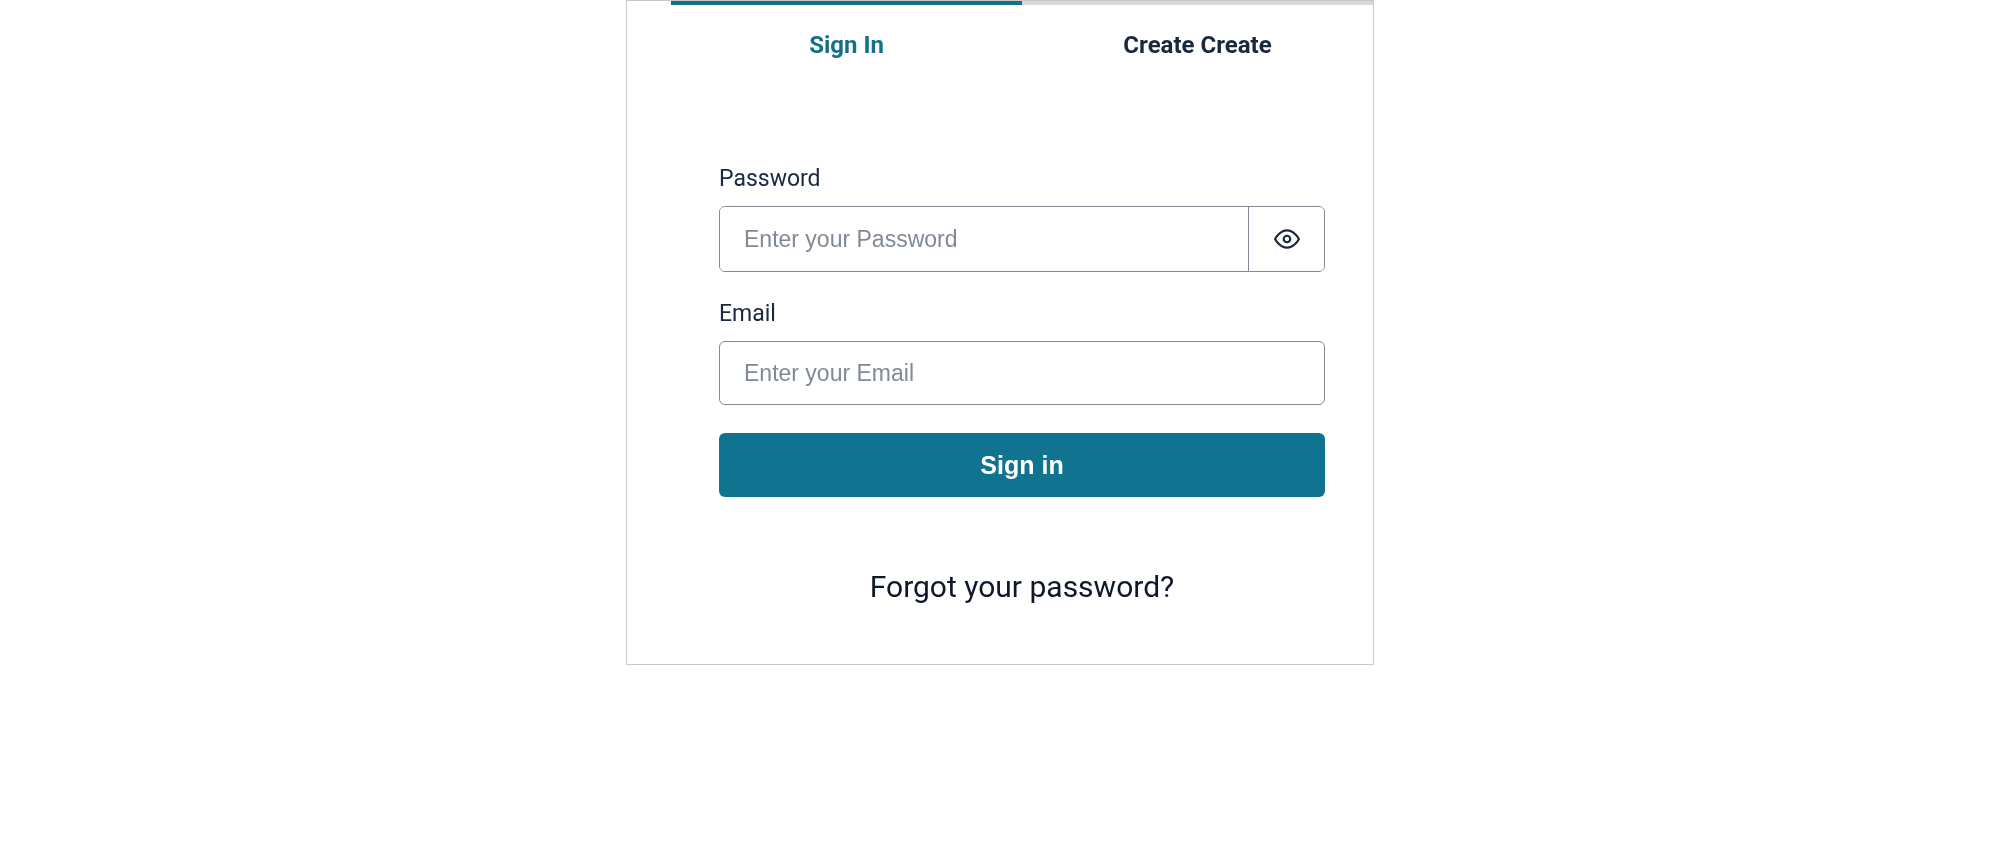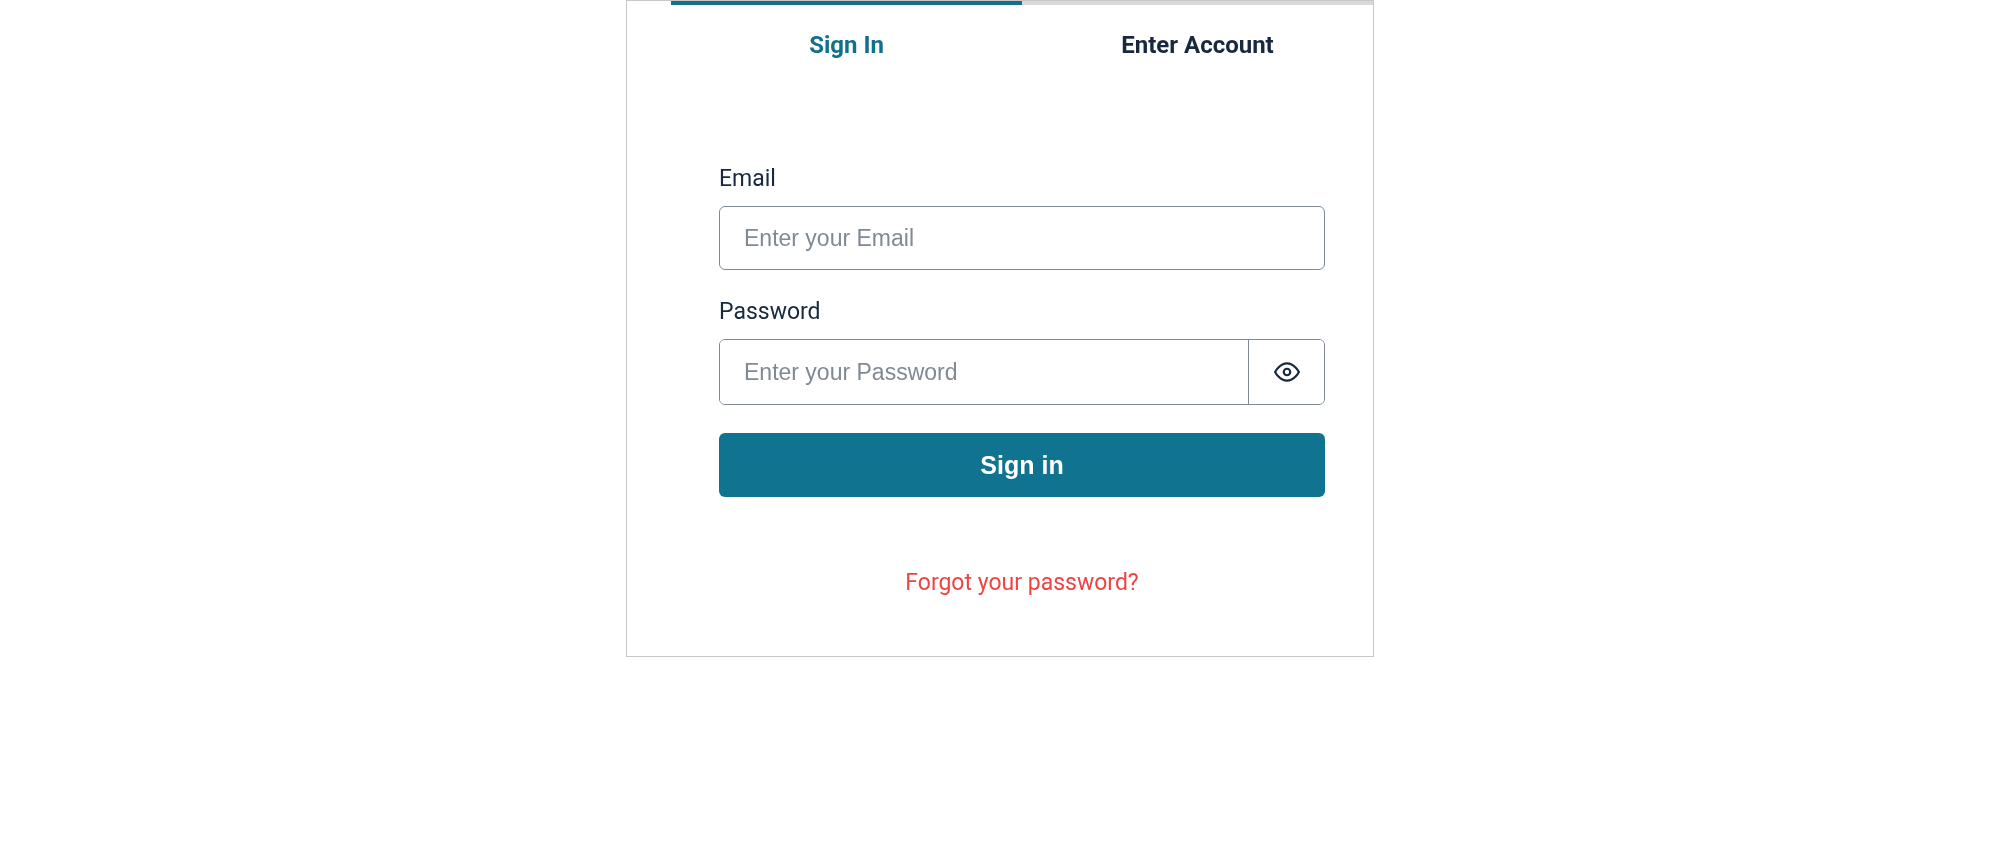--- a/index.html
+++ b/index.html
@@ -106,55 +106,55 @@
     font-size: 25px;
     font-weight: 700;
     border: none;
     border-radius: 6px;
     cursor: pointer;
   }
   .forgot-link {
     display: block;
     text-align: center;
     margin-top: 72px;
-    font-size: 23px;
-    color: #ef4444;
+    font-size: 30px;
+    color: #0f172a;
     text-decoration: none;
     cursor: pointer;
   }
 </style>
 </head>
 <body>
 
 <div class="auth-card">
 
   <div class="tabs">
     <div class="tab active">Sign In</div>
-    <div class="tab inactive">Enter Account</div>
+    <div class="tab inactive">Create Create</div>
   </div>
 
   <div class="form-area">
-
-    <div class="field-group">
-      <label class="field-label">Email</label>
-      <input type="text" class="text-input" placeholder="Enter your Email" style="">
-    </div>
 
     <div class="field-group">
       <label class="field-label">Password</label>
       <div class="password-wrapper">
         <input type="password" class="text-input" placeholder="Enter your Password" style="">
         <div class="toggle-visibility">
           <svg viewBox="0 0 24 24" fill="none" stroke="currentColor" stroke-width="2" stroke-linecap="round" stroke-linejoin="round">
             <path d="M1 12s4-8 11-8 11 8 11 8-4 8-11 8-11-8-11-8z"></path>
             <circle cx="12" cy="12" r="3"></circle>
           </svg>
         </div>
       </div>
     </div>
 
+    <div class="field-group">
+      <label class="field-label">Email</label>
+      <input type="text" class="text-input" placeholder="Enter your Email" style="">
+    </div>
+
     <button class="submit-button">Sign in</button>
 
     <a class="forgot-link">Forgot your password?</a>
 
   </div>
 
 </div>
 
 </body></html>

